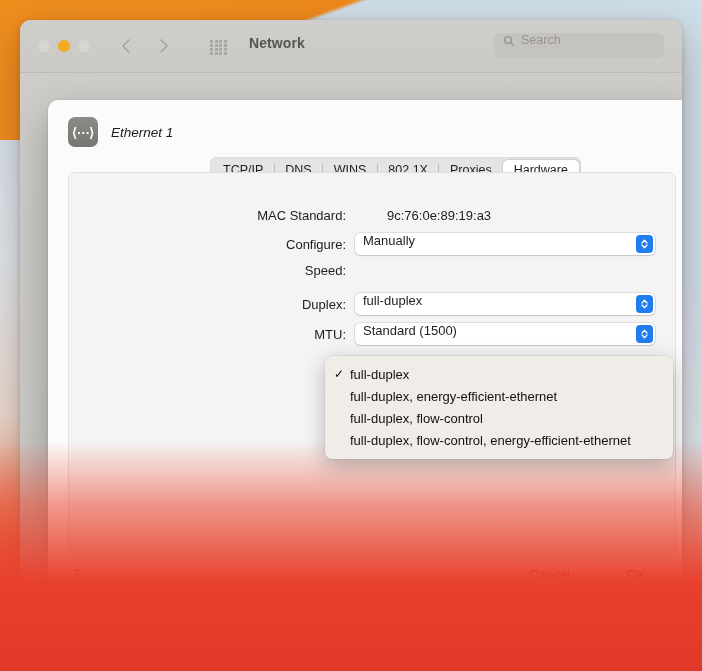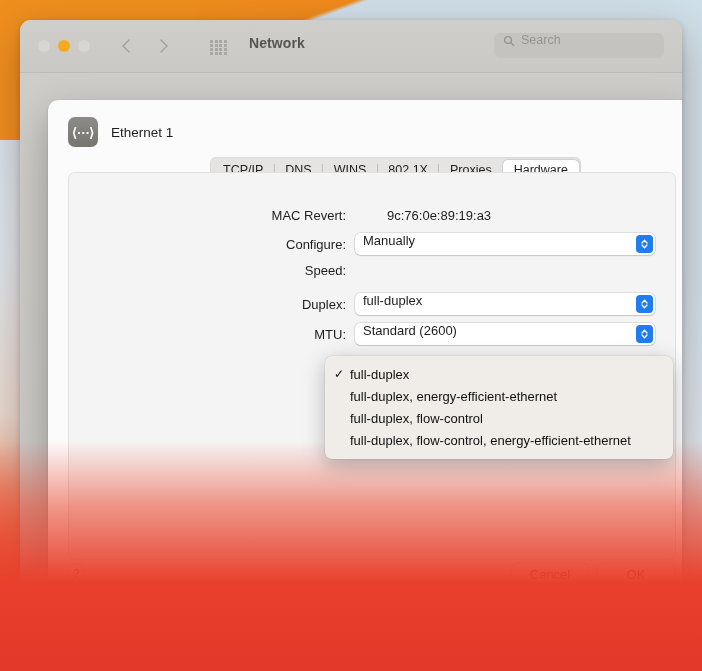--- a/index.html
+++ b/index.html
@@ -135,21 +135,21 @@
     display: flex; align-items: center; gap: 13px;
   }
   #eth-icon {
     width: 30px; height: 30px;
     border-radius: 7px;
     background: linear-gradient(180deg, #8d8b88 0%, #77756f 100%);
     display: flex; align-items: center; justify-content: center;
     color: #fff; font-size: 13px; font-weight: 700;
     letter-spacing: -0.4px;
   }
-  #eth-name { font-size: 13.5px; color: #1d1d1d; }
+  #eth-name { font-size: 13.5px; color: #1d1d1d; font-style: italic; }
 
   
   #tabbar {
     position: absolute; left: 162px; top: 57px;
     display: flex; align-items: center;
     height: 22px;
     background: #e6e4e2;
     border-radius: 6px;
     padding: 2px;
     box-shadow: inset 0 0 0 0.5px rgba(0,0,0,0.07);
@@ -359,21 +359,21 @@
         <div class="tab">DNS</div>
         <div class="tab">WINS</div>
         <div class="tab">802.1X</div>
         <div class="tab">Proxies</div>
         <div class="tab active">Hardware</div>
       </div>
 
       <div id="panel">
 
         <div class="frow" id="row-mac">
-          <div class="flabel">MAC Revert:</div>
+          <div class="flabel">MAC Standard:</div>
           <div class="fvalue-static">9c:76:0e:89:19:a3</div>
         </div>
 
         <div class="frow" id="row-config">
           <div class="flabel">Configure:</div>
           <div class="popup">
             <span class="ptext">Manually</span>
             <span class="stepper">
               <svg width="9" height="12" viewBox="0 0 9 12" fill="none" stroke="#fff" stroke-width="1.3" stroke-linecap="round" stroke-linejoin="round">
                 <polyline points="2,5 4.5,2.3 7,5"></polyline>
@@ -396,21 +396,21 @@
                 <polyline points="2,5 4.5,2.3 7,5"></polyline>
                 <polyline points="2,7 4.5,9.7 7,7"></polyline>
               </svg>
             </span>
           </div>
         </div>
 
         <div class="frow" id="row-mtu">
           <div class="flabel">MTU:</div>
           <div class="popup">
-            <span class="ptext">Standard (2600)</span>
+            <span class="ptext">Standard (1500)</span>
             <span class="stepper">
               <svg width="9" height="12" viewBox="0 0 9 12" fill="none" stroke="#fff" stroke-width="1.3" stroke-linecap="round" stroke-linejoin="round">
                 <polyline points="2,5 4.5,2.3 7,5"></polyline>
                 <polyline points="2,7 4.5,9.7 7,7"></polyline>
               </svg>
             </span>
           </div>
         </div>
 
         <div id="dropdown">

